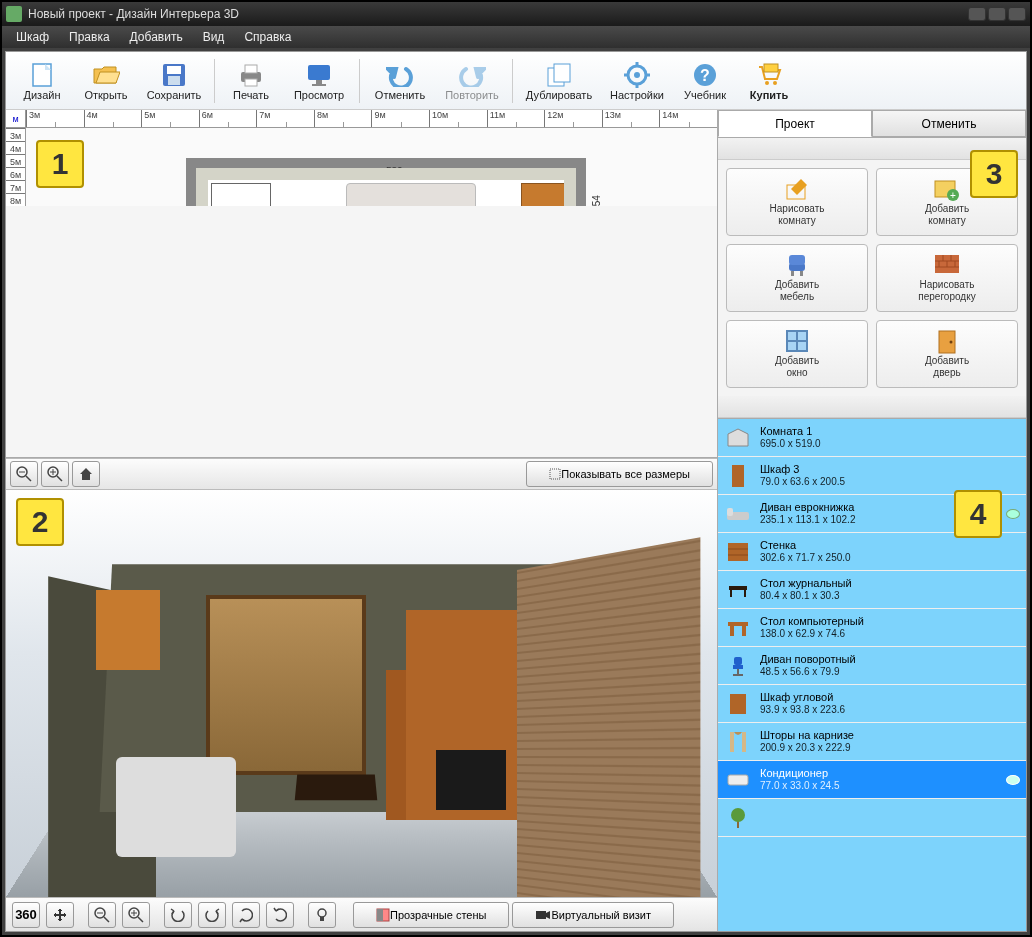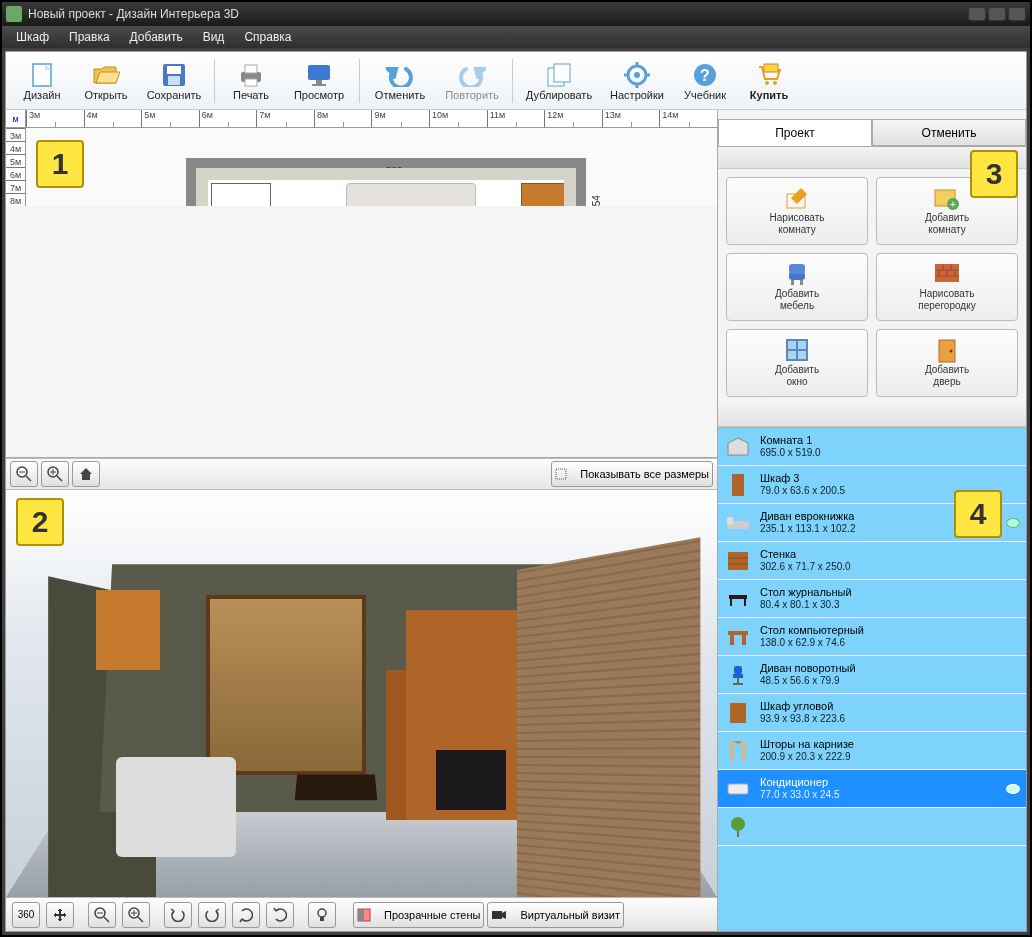--- a/index.html
+++ b/index.html
@@ -40,38 +40,38 @@
 .plan-area { flex: 1; background: #fafafa; position: relative; overflow: hidden; }
 .room-outline { position: absolute; top: 30px; left: 160px; width: 400px; height: 280px; background: #fff; border: 10px solid #888; }
 .room-outline::after { content: ''; position: absolute; inset: 0; border: 12px solid #d4d4c8; pointer-events: none; }
 .dim { position: absolute; font-size: 10px; color: #333; }
 .sofa-top { position: absolute; top: 15px; left: 150px; width: 130px; height: 30px; background: #e4e0dc; border: 1px solid #bbb; border-radius: 4px 4px 0 0; }
 .wardrobe1 { position: absolute; top: 15px; left: 325px; width: 50px; height: 45px; background: #c67a2e; border: 1px solid #8a5420; }
 .wardrobe-tl { position: absolute; top: 15px; left: 15px; width: 60px; height: 40px; border: 1px solid #666; background: #fff; }
 
 .plan-ctrl { height: 32px; background: linear-gradient(#fcfcfc, #e6e6e6); border-top: 1px solid #bbb; border-bottom: 1px solid #bbb; display: flex; align-items: center; padding: 0 4px; }
 .sqbtn { width: 28px; height: 26px; background: linear-gradient(#fff, #e0e0e0); border: 1px solid #999; border-radius: 3px; margin-right: 3px; display: flex; align-items: center; justify-content: center; font-size: 14px; }
-.pill-btn { height: 26px; padding: 0 3px; background: linear-gradient(#fff, #e0e0e0); border: 1px solid #999; border-radius: 3px; font-size: 11px; display: flex; align-items: center; gap: 13px; }
+.pill-btn { height: 26px; padding: 0 22px; background: linear-gradient(#fff, #e0e0e0); border: 1px solid #999; border-radius: 3px; font-size: 11px; display: flex; align-items: center; gap: 0; }
 
 .view3d { flex: 1; background: linear-gradient(#fff 0%, #e0e6ec 40%, #c8d0d8 100%); position: relative; overflow: hidden; }
 .floor { position: absolute; bottom: 0; left: 0; right: 0; height: 58%; background: linear-gradient(#d8dce0, #98a0a6); transform: perspective(800px) rotateX(55deg); transform-origin: bottom; }
 .wall-back { position: absolute; top: 70px; left: 100px; width: 500px; height: 250px; background: #5a5a4a; transform: perspective(700px) rotateX(8deg); }
 .wall-right { position: absolute; top: 80px; right: 20px; width: 180px; height: 370px; background: repeating-linear-gradient(0deg, #9a7a5a 0, #9a7a5a 6px, #8a6a4a 6px, #8a6a4a 8px); transform: perspective(600px) rotateY(-30deg); transform-origin: left; }
 .wall-left-sh { position: absolute; top: 110px; left: 30px; width: 120px; height: 340px; background: #4a4a3c; transform: perspective(600px) rotateY(38deg); transform-origin: right; }
 .curtain { position: absolute; top: 105px; left: 200px; width: 160px; height: 180px; background: linear-gradient(#b89058, #8a6838); border: 4px solid #5a3a1a; }
 .shelves3d { position: absolute; top: 120px; left: 400px; width: 140px; height: 210px; background: #b06528; }
 .shelves3d::before { content: ''; position: absolute; top: 60px; left: -20px; width: 20px; height: 150px; background: #a05820; }
 .tv-stand { position: absolute; top: 260px; left: 430px; width: 70px; height: 60px; background: #1a1a1a; }
 .coffee-table3d { position: absolute; bottom: 90px; left: 290px; width: 80px; height: 40px; background: #2a1a0d; transform: perspective(500px) rotateX(50deg); }
 .sofa3d { position: absolute; bottom: 40px; left: 110px; width: 120px; height: 100px; background: #ddd; border-radius: 6px; }
 .wardrobe-top3d { position: absolute; top: 100px; left: 90px; width: 64px; height: 80px; background: #c67a2e; }
 
 .badge { position: absolute; width: 48px; height: 48px; background: #ffe640; border: 2px solid #b09000; border-radius: 4px; font-size: 30px; font-weight: bold; color: #333; display: flex; align-items: center; justify-content: center; z-index: 20; }
 
-.tabs { height: 28px; display: flex; background: #e4e4e4; border-bottom: 1px solid #aaa; margin-top: 9px; }
+.tabs { height: 28px; display: flex; background: #e4e4e4; border-bottom: 1px solid #aaa; }
 .tab { flex: 1; display: flex; align-items: center; justify-content: center; font-size: 12px; border: 1px solid #aaa; background: linear-gradient(#f6f6f6, #e0e0e0); }
 .tab.active { background: #fff; border-bottom: 1px solid #fff; }
 
 .section-head { height: 22px; background: linear-gradient(#f2f2f2, #e2e2e2); border-bottom: 1px solid #ccc; }
 
 .tool-grid { padding: 8px; display: grid; grid-template-columns: 1fr 1fr; gap: 8px; }
 .tool-card { height: 68px; background: linear-gradient(#fdfdfd, #ededed); border: 1px solid #bbb; border-radius: 4px; display: flex; flex-direction: column; align-items: center; justify-content: center; font-size: 10px; color: #333; text-align: center; line-height: 1.2; }
 .tool-card .cicon { width: 28px; height: 24px; margin-bottom: 2px; }
 
 .obj-list { flex: 1; overflow-y: auto; background: #7dd3fc; border-top: 1px solid #aaa; position: relative; }
@@ -308,21 +308,21 @@
           <div class="curtain"></div>
           <div class="shelves3d"></div>
           <div class="tv-stand"></div>
           <div class="wall-right"></div>
           <div class="coffee-table3d"></div>
           <div class="sofa3d"></div>
           <div class="badge" style="top:8px;left:10px">2</div>
         </div>
 
         <div class="bottom-ctrl">
-          <div class="sqbtn" style="font-size:10px;font-weight:normal">360</div>
+          <div class="sqbtn" style="font-size:13px;font-weight:bold">360</div>
           <div class="sqbtn">
               <svg width="14" height="14">
                 <path d="M7 1 L7 13 M1 7 L13 7" stroke="#333" stroke-width="2"></path>
                 <path d="M7 1 L5 3 M7 1 L9 3 M7 13 L5 11 M7 13 L9 11 M1 7 L3 5 M1 7 L3 9 M13 7 L11 5 M13 7 L11 9" stroke="#333"></path>
               </svg>
             </div>
           <div style="width:5px"></div>
           <div class="sqbtn">
               <svg width="16" height="16">
                 <circle cx="6" cy="6" r="5" fill="none" stroke="#444" stroke-width="1.5"></circle>

